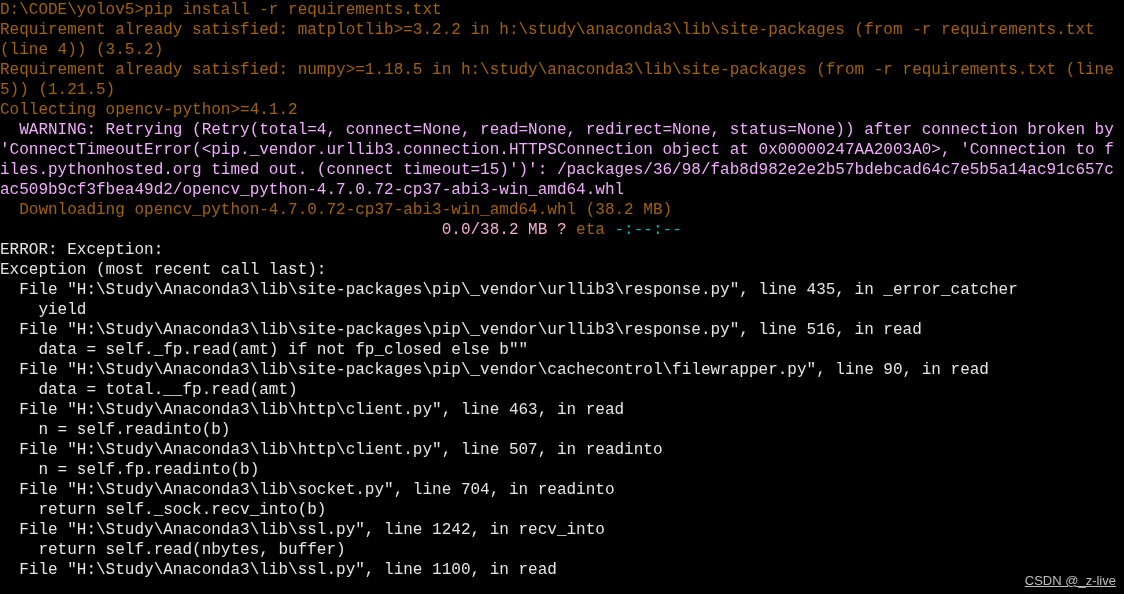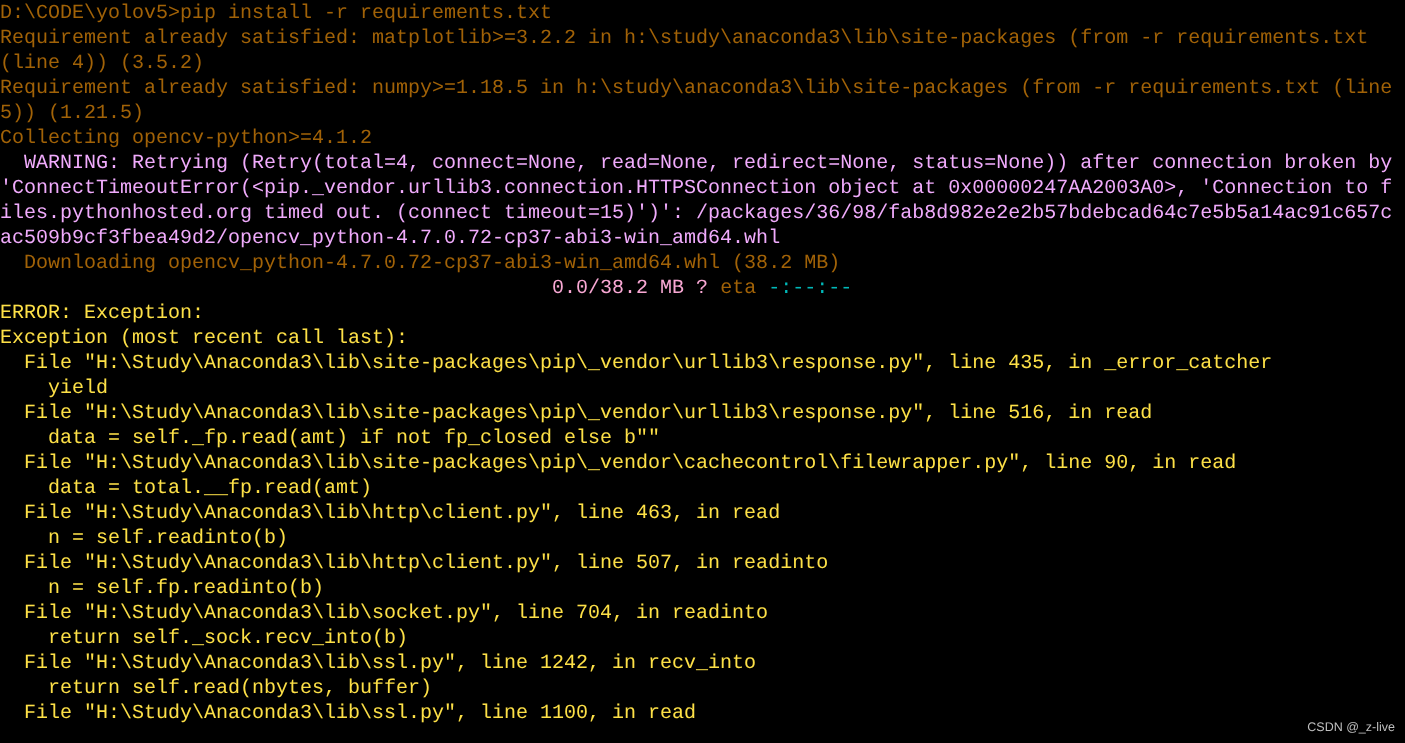--- a/index.html
+++ b/index.html
@@ -18,28 +18,29 @@
     line-height: 20px;
     color: #d8d8d8;
     white-space: pre-wrap;
     word-break: break-all;
     width: 1120px;
   }
   .white   { color: #a16207; }
   .yellow  { color: #f0abfc; }
   .green   { color: #f9a8d4; }
   .cyan    { color: #00b8b8; }
-  .red     { color: #fde047; }
+  .red     { color: #e5e5e5; }
   .watermark {
     position: fixed;
     right: 8px;
     bottom: 6px;
     font-family: Arial, sans-serif;
-    font-size: 10px;
+    font-size: 13px;
     color: #bfbfbf;
+    text-decoration: underline;
   }
 </style>
 </head>
 <body>
 
 <pre class="terminal"><span class="white">D:\CODE\yolov5&gt;pip install -r requirements.txt</span>
 <span class="white">Requirement already satisfied: matplotlib&gt;=3.2.2 in h:\study\anaconda3\lib\site-packages (from -r requirements.txt (line 4)) (3.5.2)</span>
 <span class="white">Requirement already satisfied: numpy&gt;=1.18.5 in h:\study\anaconda3\lib\site-packages (from -r requirements.txt (line 5)) (1.21.5)</span>
 <span class="white">Collecting opencv-python&gt;=4.1.2</span>
 <span class="yellow">  WARNING: Retrying (Retry(total=4, connect=None, read=None, redirect=None, status=None)) after connection broken by 'ConnectTimeoutError(&lt;pip._vendor.urllib3.connection.HTTPSConnection object at 0x00000247AA2003A0&gt;, 'Connection to files.pythonhosted.org timed out. (connect timeout=15)')': /packages/36/98/fab8d982e2e2b57bdebcad64c7e5b5a14ac91c657cac509b9cf3fbea49d2/opencv_python-4.7.0.72-cp37-abi3-win_amd64.whl</span>

